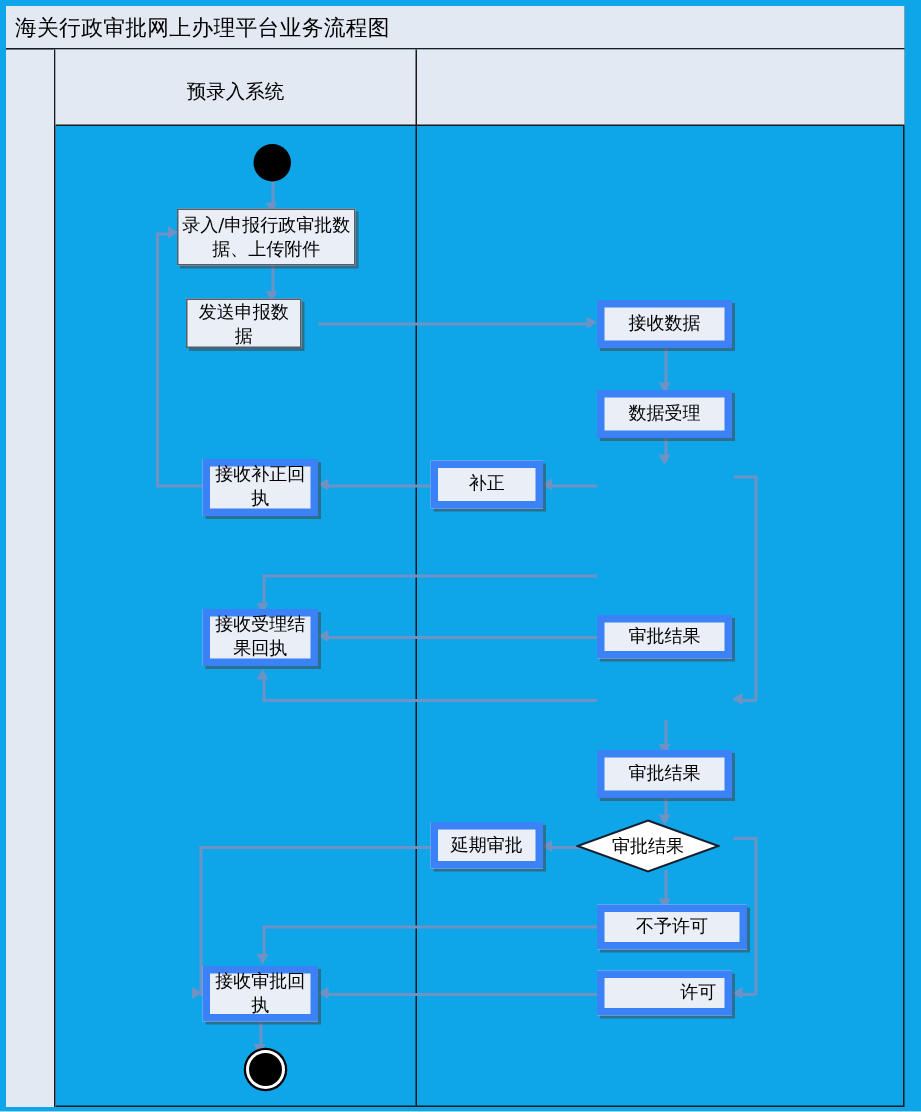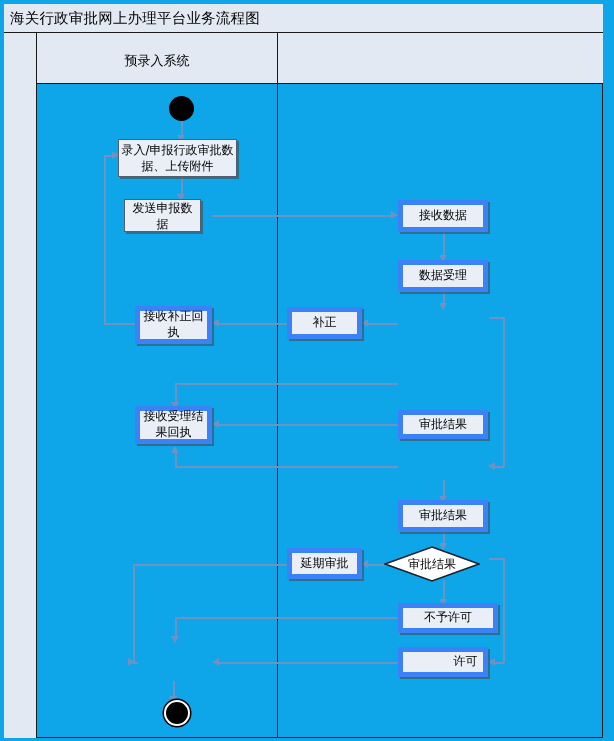--- a/index.html
+++ b/index.html
@@ -145,20 +145,21 @@
   <div class="start-node" style="left:169px;top:96px;width:25px;height:25px;"></div>
 
   <div class="node" style="left:118px;top:139px;width:119px;height:38px;">录入/申报行政审批数据、上传附件</div>
 
   <div class="node" style="left:124px;top:199px;width:77px;height:33px;">发送申报数据</div>
 
   <div class="node dark" style="left:135px;top:406px;width:77px;height:38px;">接收受理结果回执</div>
 
   <div class="node dark" style="left:135px;top:306px;width:77px;height:38px;">接收补正回执</div>
 
+  <div class="node dark" style="left:135px;top:644px;width:77px;height:37px;">接收审批回执</div>
 
   <div class="end-node" style="left:166px;top:702px;width:18px;height:18px;"></div>
 
   <div class="node dark" style="left:398px;top:200px;width:90px;height:32px;">接收数据</div>
 
   <div class="node dark" style="left:398px;top:260px;width:90px;height:32px;">数据受理</div>
 
 
   <div class="node dark" style="left:287px;top:307px;width:75px;height:32px;">补正</div>
 

